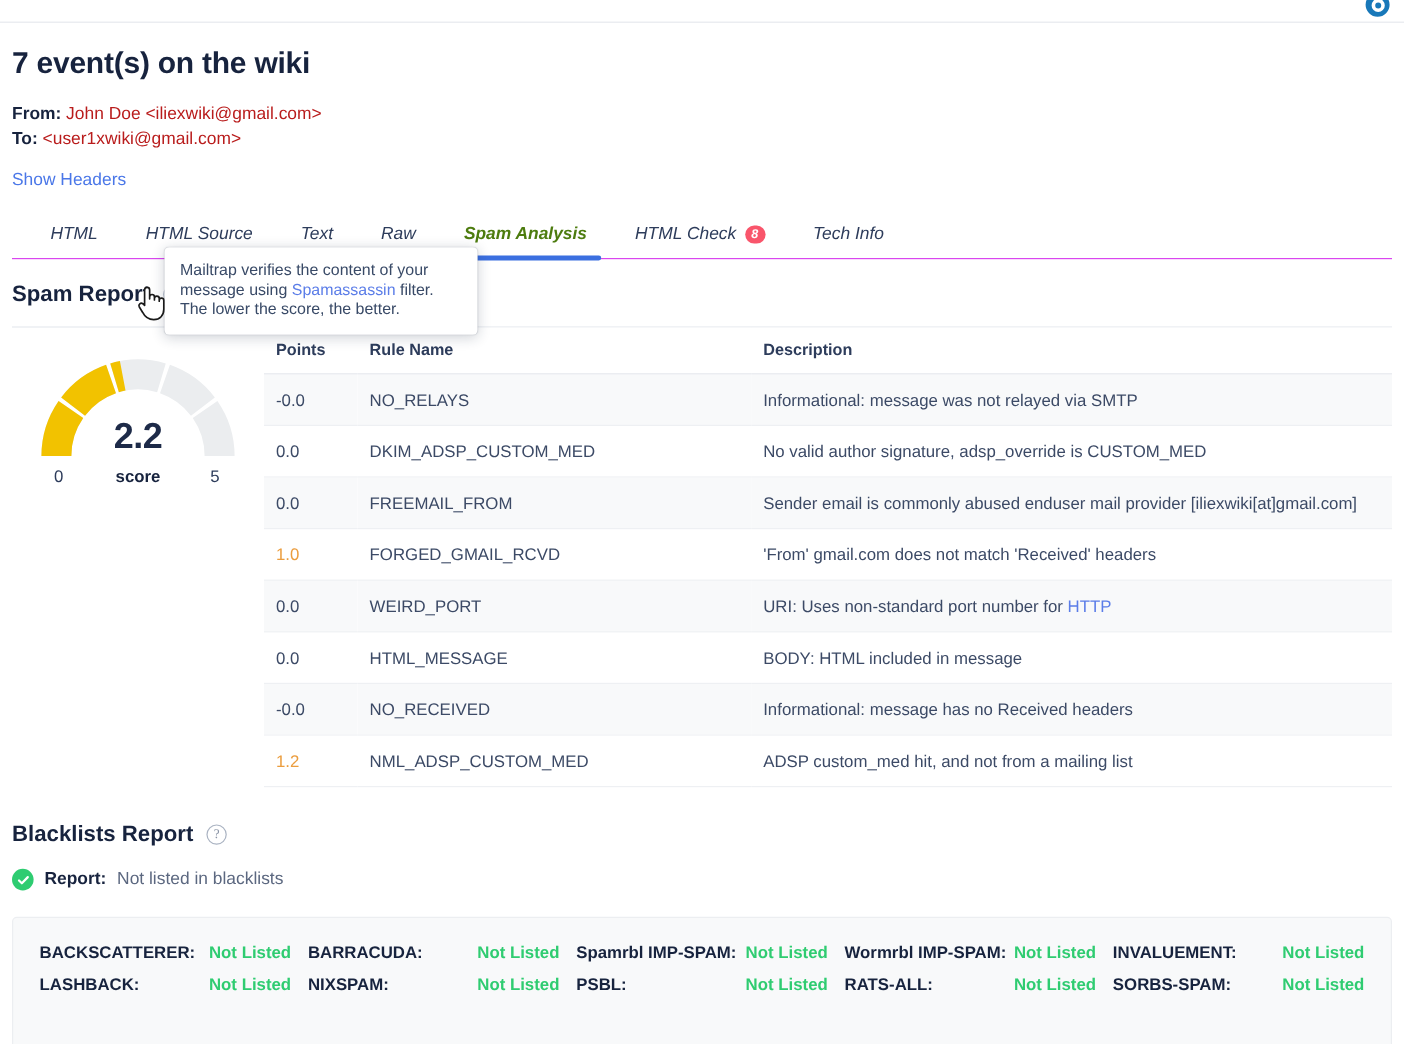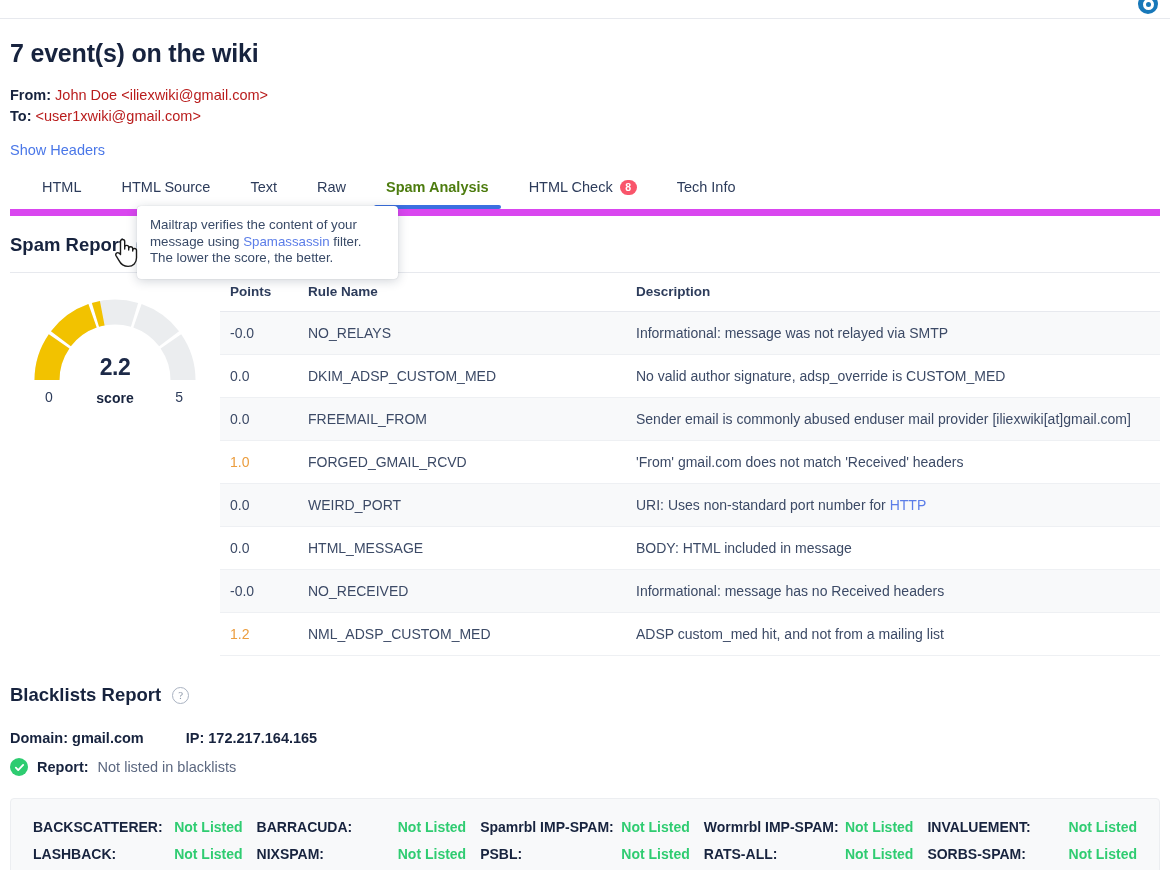--- a/index.html
+++ b/index.html
@@ -55,25 +55,26 @@
     display: inline-block;
     margin-top: 15px;
     font-size: 14.5px;
     color: #4a77e8;
     cursor: pointer;
   }
 
   
   .tabs {
     margin-top: 18px;
-    border-bottom: 7px solid #d946ef;
+    border-bottom: 1px solid #d946ef;
     display: flex;
-    align-items: center;
+    align-items: flex-end;
     height: 39px;
     padding-left: 12px;
+    font-style: italic;
   }
   .tab {
     position: relative;
     padding: 0 20px 12px 20px;
     font-size: 14.5px;
     color: #2d3c5b;
     cursor: pointer;
     white-space: nowrap;
     display: flex; align-items: center; gap: 7px;
   }
@@ -148,21 +149,21 @@
   .gauge-col {
     width: 210px;
     flex: 0 0 210px;
     padding-top: 14px;
     text-align: center;
   }
   .gauge-wrap { position: relative; width: 180px; height: 98px; margin: 0 auto; }
   .gauge-value {
     position: absolute;
     left: 0; right: 0; bottom: 4px;
-    font-size: 23px;
+    font-size: 30px;
     font-weight: bold;
     color: #1d2a48;
     letter-spacing: -0.5px;
   }
   .gauge-scale {
     position: relative;
     width: 180px; margin: 4px auto 0 auto;
     height: 20px;
   }
   .gauge-min, .gauge-max {
@@ -406,24 +407,20 @@
       </table>
     </div>
   </div>
 
   
   <div class="section-head" style="padding-top:28px;padding-bottom:6px;">
     <span class="section-title">Blacklists Report</span>
     <span class="help-icon">?</span>
   </div>
 
-  <div class="bl-meta">
-    <span>Domain: gmail.com</span>
-    <span>IP: 172.217.164.165</span>
-  </div>
 
   <div class="bl-summary">
     <span class="check-circle">
       <svg width="11" height="11" viewBox="0 0 12 12">
           <path d="M2 6.2 L4.6 8.8 L10 3.2" stroke="#ffffff" stroke-width="2" fill="none" stroke-linecap="round" stroke-linejoin="round"></path>
         </svg>
     </span>
     <span class="bl-summary-label">Report:</span>
     <span class="bl-summary-value">Not listed in blacklists</span>
   </div>

